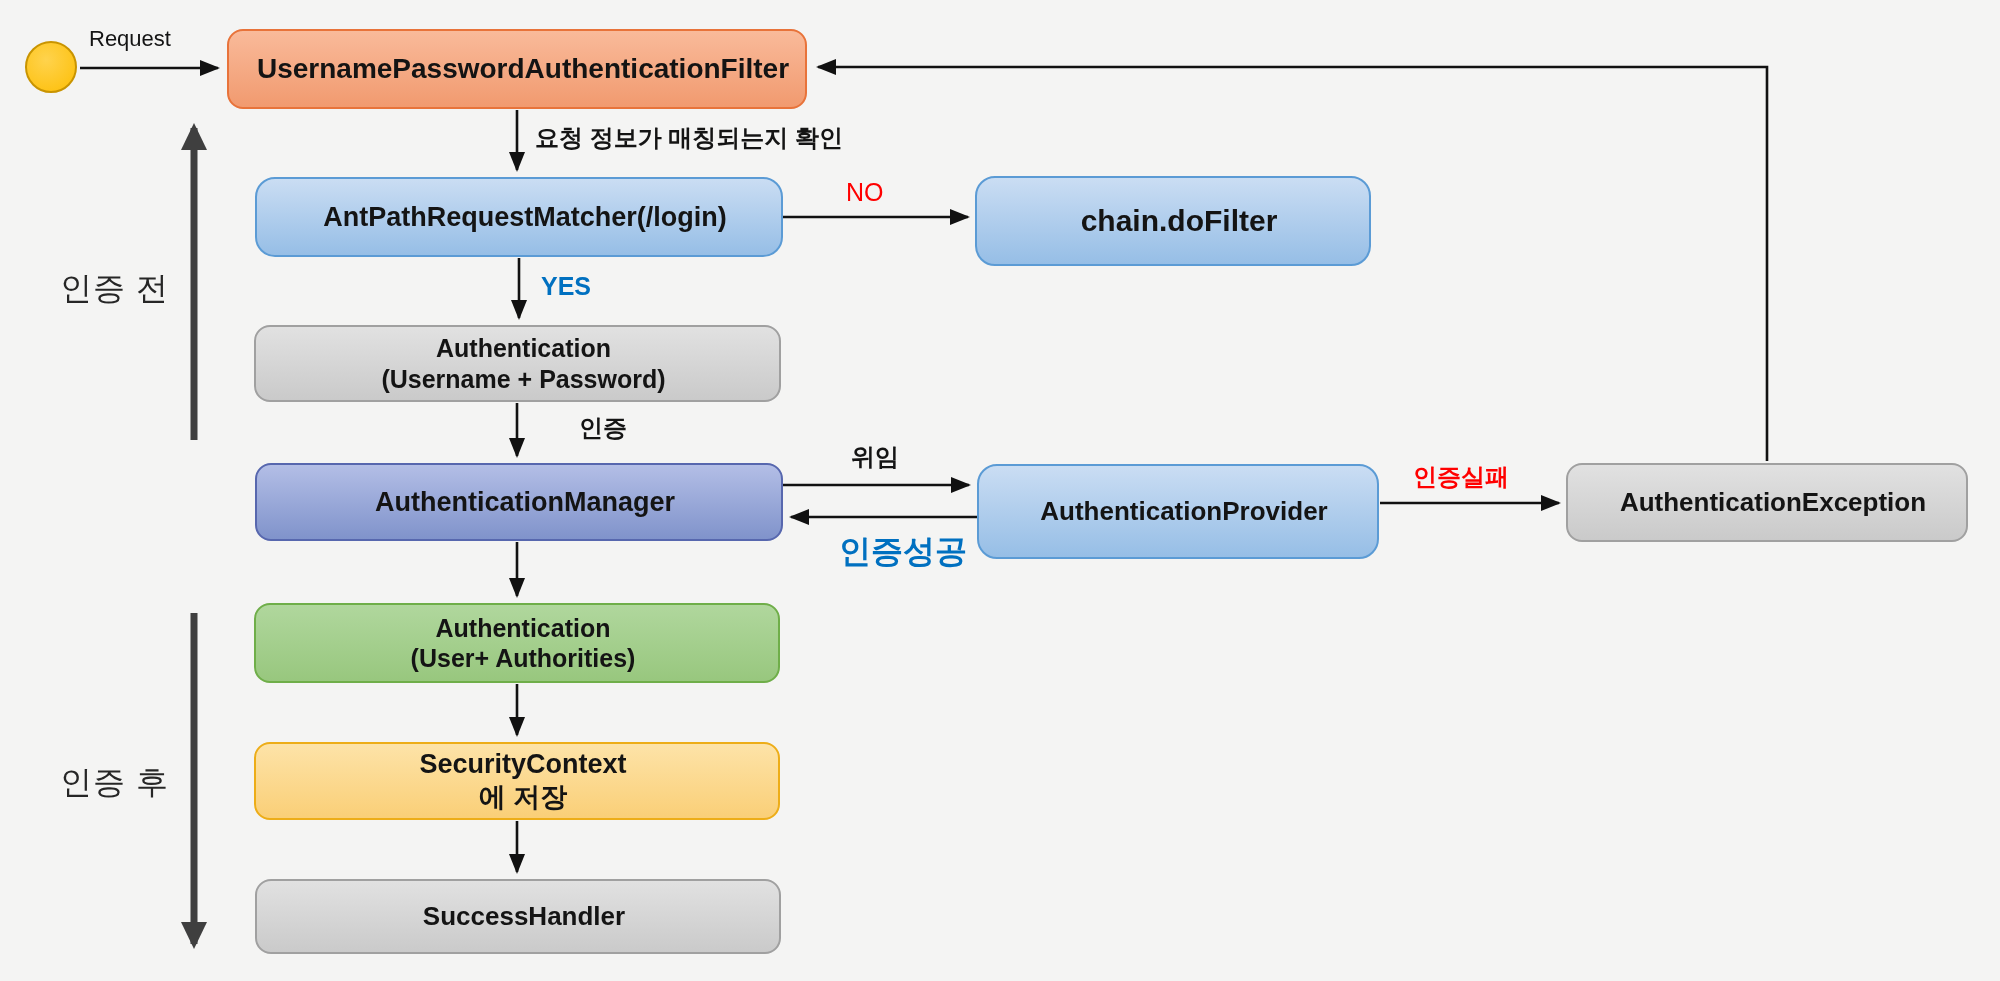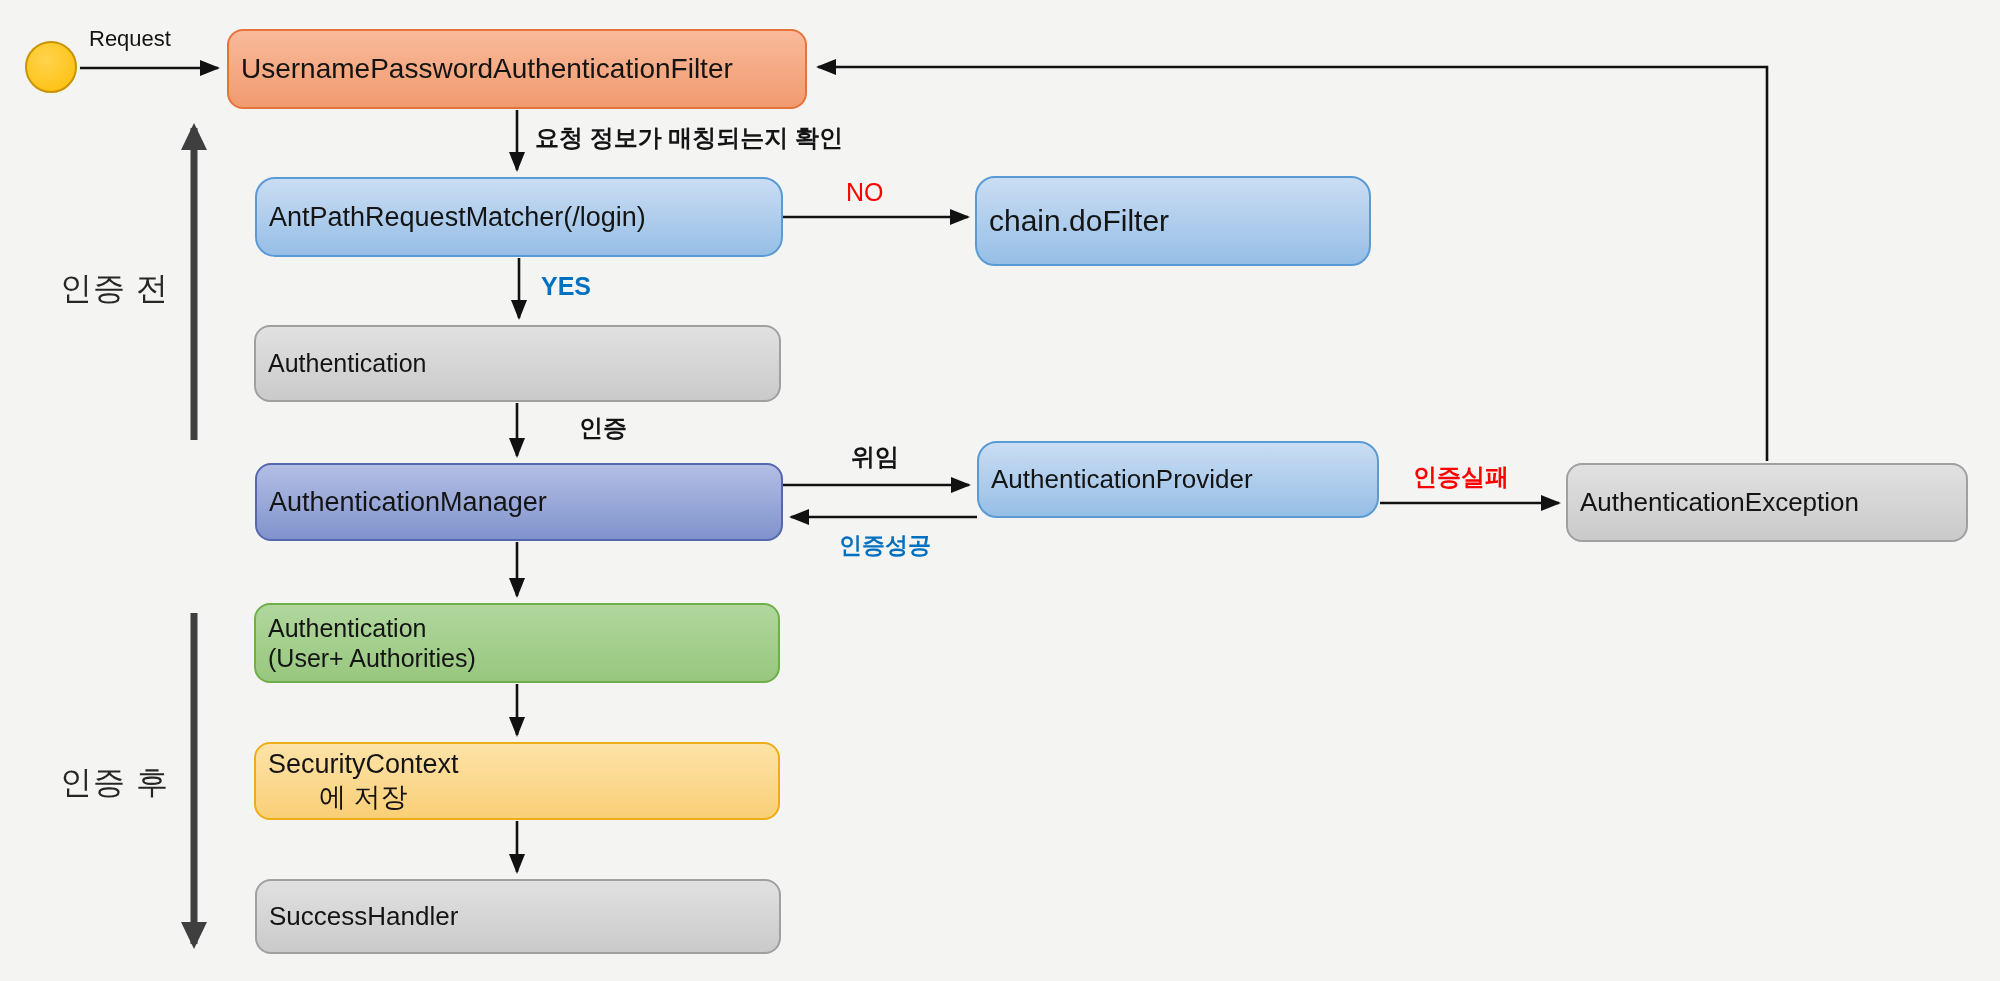--- a/index.html
+++ b/index.html
@@ -13,43 +13,43 @@
   #canvas{position:absolute;left:0;top:0;width:2000px;height:981px;}
   #connectors{position:absolute;left:0;top:0;width:2000px;height:981px;}
 
   .node{
     position:absolute;
     box-sizing:border-box;
     border-radius:16px;
     border:2.5px solid #888;
     display:flex;
     flex-direction:column;
-    align-items:flex-start;
+    align-items:center;
     justify-content:center;
     text-align:center;
-    font-weight:normal;
+    font-weight:bold;
     color:#141414;
     line-height:1.22;
     padding-left:12px;
   }
   .node span{display:block;}
 
   .fill-orange{background:linear-gradient(#F9BA9A,#F19A6F);border-color:#E8733A;}
   .fill-blue{background:linear-gradient(#CADDF3,#96BEE6);border-color:#5B9BD5;border-radius:20px;}
   .fill-purple{background:linear-gradient(#B3BEE6,#8093CB);border-color:#5767AE;}
   .fill-grey{background:linear-gradient(#E1E1E1,#CACACA);border-color:#A0A0A0;}
   .fill-green{background:linear-gradient(#B0D79D,#98C77E);border-color:#6FAE49;}
   .fill-yellow{background:linear-gradient(#FDE3A8,#FACF77);border-color:#EDAD18;}
 
   .n-filter   {left:227px;top:29px; width:580px;height:80px;font-size:28px;}
   .n-matcher  {left:255px;top:177px;width:528px;height:80px;font-size:27px;}
   .n-chain    {left:975px;top:176px;width:396px;height:90px;font-size:30px;}
   .n-authup   {left:254px;top:325px;width:527px;height:77px;font-size:25px;}
   .n-manager  {left:255px;top:463px;width:528px;height:78px;font-size:27px;}
-  .n-provider {left:977px;top:441px;width:402px;height:77px;font-size:26px;}
+  .n-provider {left:977px;top:464px;width:402px;height:95px;font-size:26px;}
   .n-exception{left:1566px;top:463px;width:402px;height:79px;font-size:26px;}
   .n-green    {left:254px;top:603px;width:526px;height:80px;font-size:25px;}
   .n-yellow   {left:254px;top:742px;width:526px;height:78px;font-size:27px;}
   .n-success  {left:255px;top:879px;width:526px;height:75px;font-size:26px;}
   .n-yellow .row{display:flex;flex-direction:column;gap:0;}
 
   .start-circle{
     position:absolute;left:25px;top:41px;width:52px;height:52px;
     border-radius:50%;
     background:radial-gradient(circle at 40% 35%, #FFD34D, #FDBE06);
@@ -61,21 +61,21 @@
     position:absolute;
     color:#141414;
     white-space:nowrap;
   }
   .lbl-request   {left:89px;  top:26px;  font-size:22px;font-weight:400;}
   .lbl-matchcheck{left:535px; top:122px; font-size:24px;font-weight:700;}
   .lbl-no        {left:846px; top:178px; font-size:25px;font-weight:400;color:#FF0000;}
   .lbl-yes       {left:541px; top:272px; font-size:25px;font-weight:800;color:#0070C0;}
   .lbl-auth      {left:579px; top:412px; font-size:24px;font-weight:700;}
   .lbl-delegate  {left:851px; top:441px; font-size:24px;font-weight:700;}
-  .lbl-success   {left:839px; top:530px; font-size:23px;font-weight:800;color:#0070C0;}
+  .lbl-success   {left:839px; top:530px; font-size:32px;font-weight:800;color:#0070C0;}
   .lbl-fail      {left:1413px;top:461px; font-size:24px;font-weight:800;color:#FF0000;}
   .lbl-before    {left:60px;  top:267px; font-size:32px;font-weight:400;color:#262626;letter-spacing:1px;}
   .lbl-after     {left:60px;  top:761px; font-size:32px;font-weight:400;color:#262626;letter-spacing:1px;}
 </style>
 </head>
 <body>
 
 <div id="canvas">
 
   <svg id="connectors" viewBox="0 0 2000 981" xmlns="http://www.w3.org/2000/svg">
@@ -116,20 +116,21 @@
   <div class="node fill-blue n-matcher">
     <span>AntPathRequestMatcher(/login)</span>
   </div>
 
   <div class="node fill-blue n-chain">
     <span>chain.doFilter</span>
   </div>
 
   <div class="node fill-grey n-authup">
     <span>Authentication</span>
+    <span>(Username + Password)</span>
   </div>
 
   <div class="node fill-purple n-manager">
     <span>AuthenticationManager</span>
   </div>
 
   <div class="node fill-blue n-provider">
     <span>AuthenticationProvider</span>
   </div>
 

